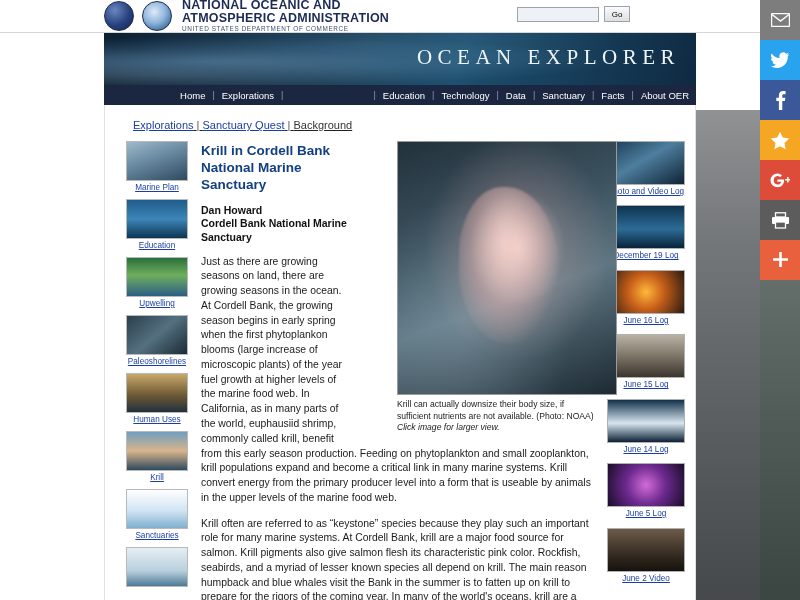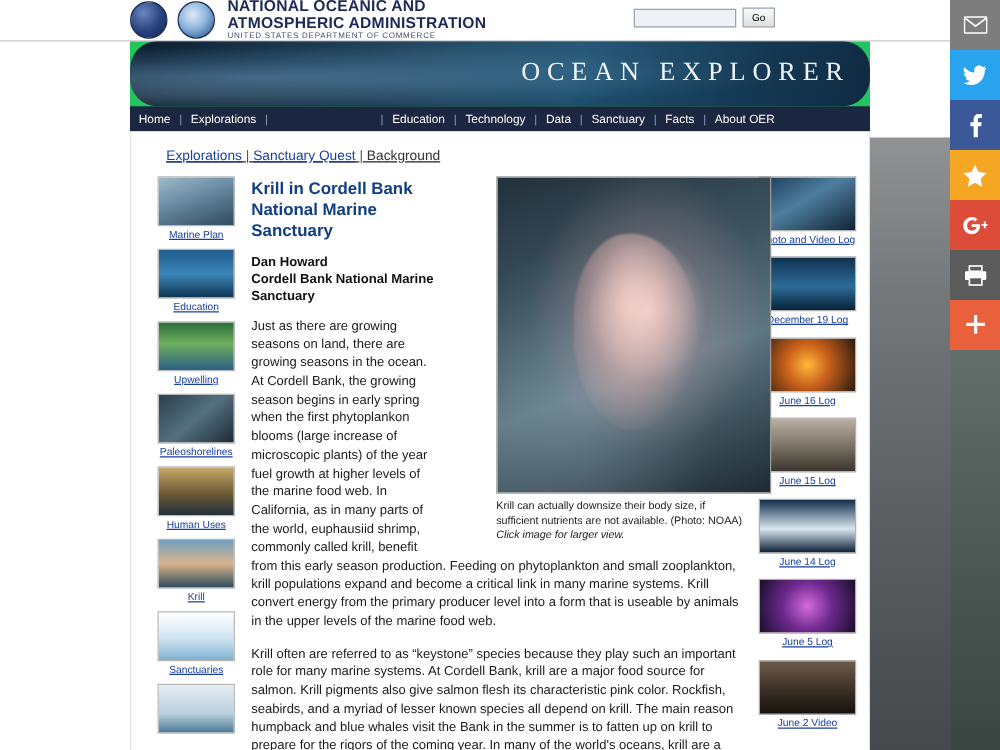--- a/index.html
+++ b/index.html
@@ -50,21 +50,21 @@
     font-size: 12.5px; font-weight: bold; color: #1b2b55; letter-spacing: .2px;
   }
   .noaa-text .l2 {
     font-size: 12.5px; font-weight: bold; color: #1b2b55; letter-spacing: .2px;
   }
   .noaa-text .l3 {
     font-size: 6.4px; color: #40506e; letter-spacing: .6px; margin-top: 1px;
   }
   .noaa-search {
     position: absolute;
-    right: 180px; top: 6px;
+    right: 170px; top: 6px;
     display: flex; align-items: center; gap: 5px;
   }
   .noaa-search input {
     width: 82px; height: 15px;
     border: 1px solid #9aa3b0;
     background: #eef1f5;
     font-size: 9px;
     padding: 0 3px;
   }
   .noaa-search button {
@@ -79,21 +79,20 @@
   
   .banner {
     position: relative;
     margin-left: 104px;
     width: 592px;
     height: 52px;
     background:
       radial-gradient(ellipse at 18% 55%, rgba(90,140,180,.55) 0%, rgba(90,140,180,0) 60%),
       linear-gradient(105deg, #0d2032 0%, #16374f 35%, #1d4f6e 60%, #0f2a42 100%);
     overflow: hidden;
-    border-radius: 22px;
   }
   .banner::after {
     content: "";
     position: absolute; left: 0; top: 0; right: 0; bottom: 0;
     background:
       radial-gradient(ellipse at 8% 80%, rgba(255,255,255,.10) 0%, rgba(255,255,255,0) 45%),
       radial-gradient(ellipse at 45% 20%, rgba(120,170,200,.18) 0%, rgba(0,0,0,0) 55%);
   }
   .banner .title {
     position: absolute;
@@ -107,21 +106,21 @@
 
   
   .navbar {
     margin-left: 104px;
     width: 592px;
     height: 20px;
     background: #1b2741;
     color: #ffffff;
     display: flex;
     align-items: center;
-    justify-content: flex-start;
+    justify-content: flex-end;
     gap: 0px;
     font-size: 9.5px;
   }
   .navbar a {
     color: #ffffff;
     text-decoration: none;
     padding: 0 7px;
     white-space: nowrap;
   }
   .navbar a.italic { font-style: italic; margin-top: 44px; }

